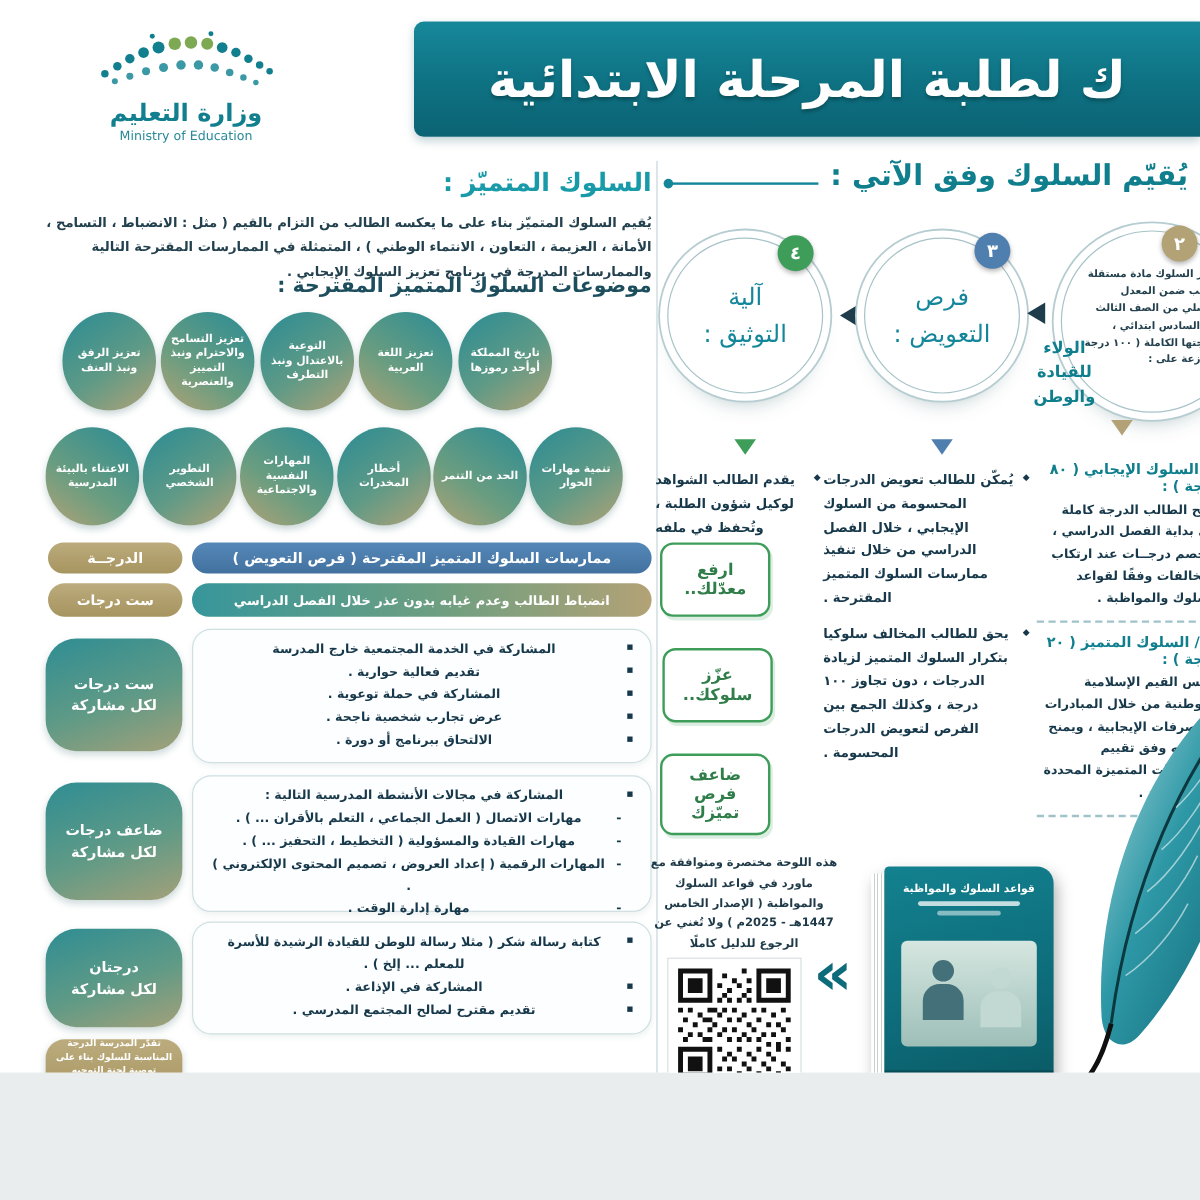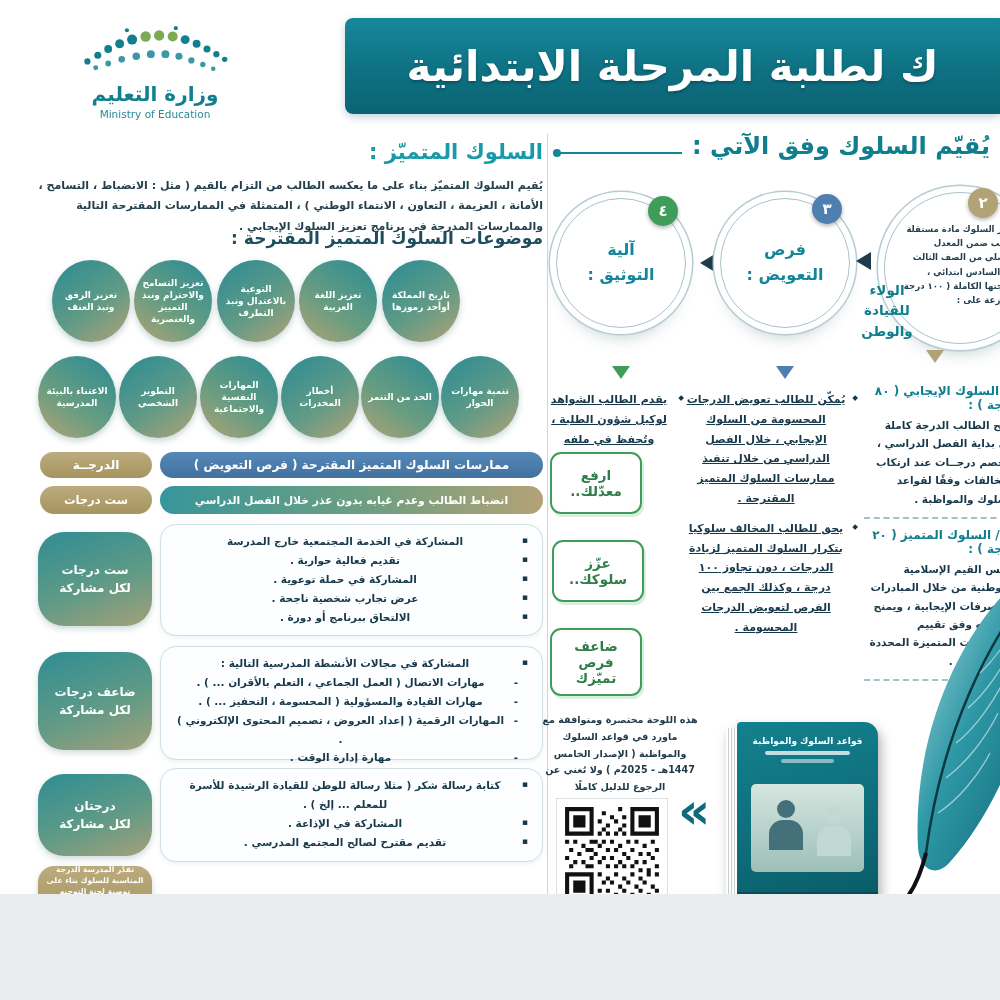--- a/index.html
+++ b/index.html
@@ -58,28 +58,28 @@
   .footnote .arr{color:#2f8d93;font-size:13px;margin-left:5px;}
   
   .right-heading{position:absolute;left:690px;top:132px;width:302px;font-size:24px;font-weight:bold;color:#0f7e8d;direction:rtl;text-align:center;}
   .line-deco{position:absolute;left:556px;top:152px;width:126px;border-top:2px solid #13869a;}
   .line-deco::before{content:"";position:absolute;left:-3px;top:-5px;width:8px;height:8px;border-radius:50%;background:#13869a;}
   .step-circle{
     position:absolute;width:128px;height:128px;border-radius:50%;background:#fff;
     border:1.5px solid #a7c3c8;box-shadow:0 0 0 6px #fff,0 0 0 7.5px #b5ccd1,0 14px 18px -8px rgba(20,70,80,.35);
     display:flex;align-items:center;justify-content:center;text-align:center;
   }
-  .step-label{font-size:16px;font-weight:bold;color:#13869a;line-height:1.55;direction:rtl;}
+  .step-label{font-size:20px;font-weight:normal;color:#13869a;line-height:1.55;direction:rtl;}
   .pre{white-space:pre-line;}
   .badge{position:absolute;width:30px;height:30px;border-radius:50%;color:#fff;font-weight:bold;font-size:15px;display:flex;align-items:center;justify-content:center;box-shadow:0 2px 4px rgba(0,0,0,.3);z-index:3;}
   .badge.green{background:#3f9d5a;} .badge.blue{background:#4e7fae;} .badge.tan{background:#b3a276;}
   .flow-arrow{position:absolute;width:0;height:0;border-top:9px solid transparent;border-bottom:9px solid transparent;border-right:15px solid #1e3c4c;}
   .pointer{position:absolute;width:0;height:0;border-left:9px solid transparent;border-right:9px solid transparent;}
   .pointer.green{border-top:13px solid #3f9d5a;} .pointer.blue{border-top:13px solid #4e7fae;} .pointer.tan{border-top:13px solid #b3a276;}
-  .note{position:absolute;font-size:11px;font-weight:bold;color:#16384a;line-height:1.8;direction:rtl;text-align:center;text-decoration:underline;}
+  .note{position:absolute;font-size:11px;font-weight:bold;color:#16384a;line-height:1.8;direction:rtl;text-align:left;}
   .note p{margin:0 0 10px;position:relative;padding-right:12px;}
   .note p::before{content:"◆";position:absolute;right:0;top:1px;font-size:7.5px;color:#16384a;}
   .c2desc{position:absolute;left:898px;top:222px;width:120px;font-size:8.6px;font-weight:bold;color:#22404e;line-height:1.65;direction:rtl;text-align:right;z-index:2;}
   .c2label{position:absolute;left:848px;top:280px;width:78px;font-size:13.5px;font-weight:bold;color:#0f7e8d;line-height:1.5;text-align:center;direction:rtl;z-index:2;}
   .grades{position:absolute;left:864px;top:384px;width:152px;direction:rtl;text-align:right;}
   .grades h4{margin:0 0 4px;font-size:12px;color:#0f7e8d;font-weight:bold;}
   .grades p{margin:0 0 8px;font-size:10.5px;font-weight:bold;color:#16384a;line-height:1.75;}
   .dashed{border:none;border-top:2px dashed #9fc3c9;margin:9px 0;}
   
   .slogan{
@@ -192,21 +192,21 @@
       <li>الالتحاق ببرنامج أو دورة .</li>
     </ul>
   </div>
 
   <div class="blob pre" style="left:38px;top:652px;width:114px;height:98px">ضاعف درجات
 لكل مشاركة</div>
   <div class="pbox" style="top:646px;height:114px">
     <ul>
       <li>المشاركة في مجالات الأنشطة المدرسية التالية :</li>
       <li class="sub">مهارات الاتصال ( العمل الجماعي ، التعلم بالأقران ... ) .</li>
-      <li class="sub">مهارات القيادة والمسؤولية ( المحسومة ، التحفيز ... ) .</li>
+      <li class="sub">مهارات القيادة والمسؤولية ( التخطيط ، التحفيز ... ) .</li>
       <li class="sub">المهارات الرقمية ( إعداد العروض ، تصميم المحتوى الإلكتروني ) .</li>
       <li class="sub">مهارة إدارة الوقت .</li>
     </ul>
   </div>
 
   <div class="blob pre" style="left:38px;top:774px;width:114px;height:82px">درجتان
 لكل مشاركة</div>
   <div class="pbox" style="top:768px;height:94px">
     <ul>
       <li>كتابة رسالة شكر ( مثلا رسالة للوطن للقيادة الرشيدة للأسرة للمعلم ... إلخ ) .</li>

